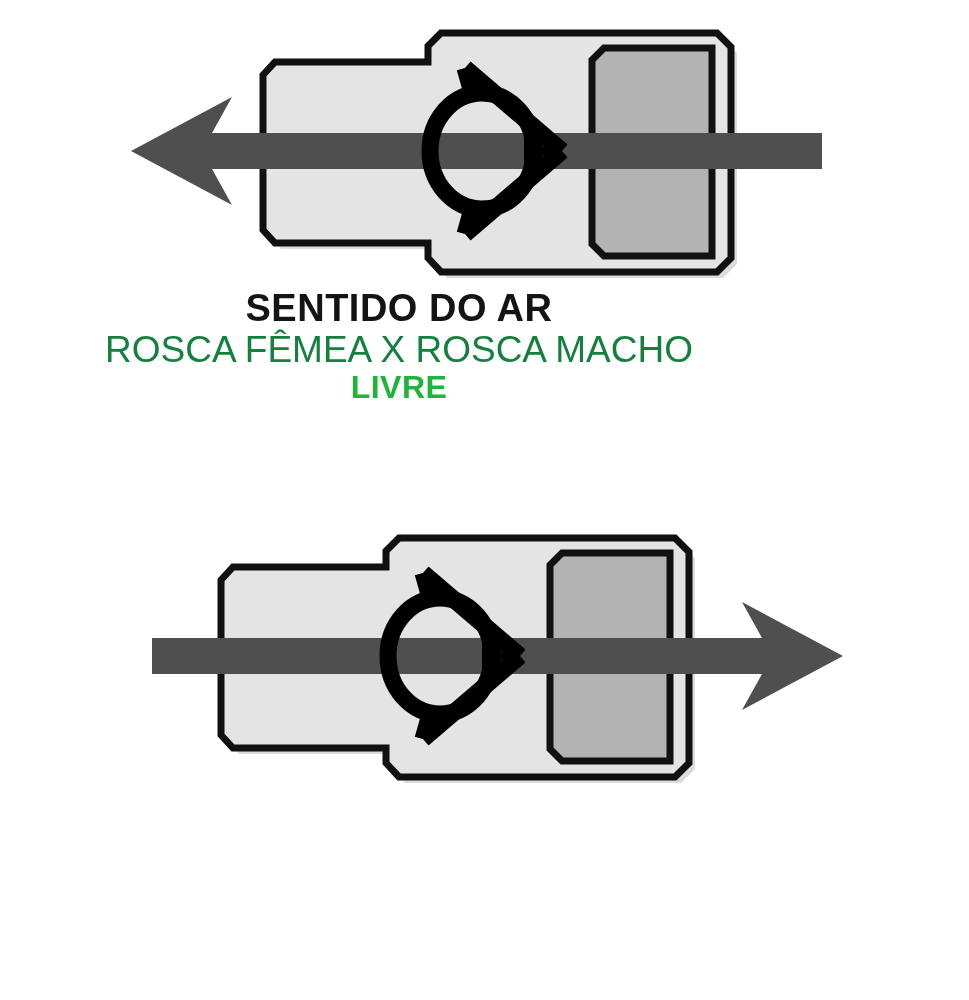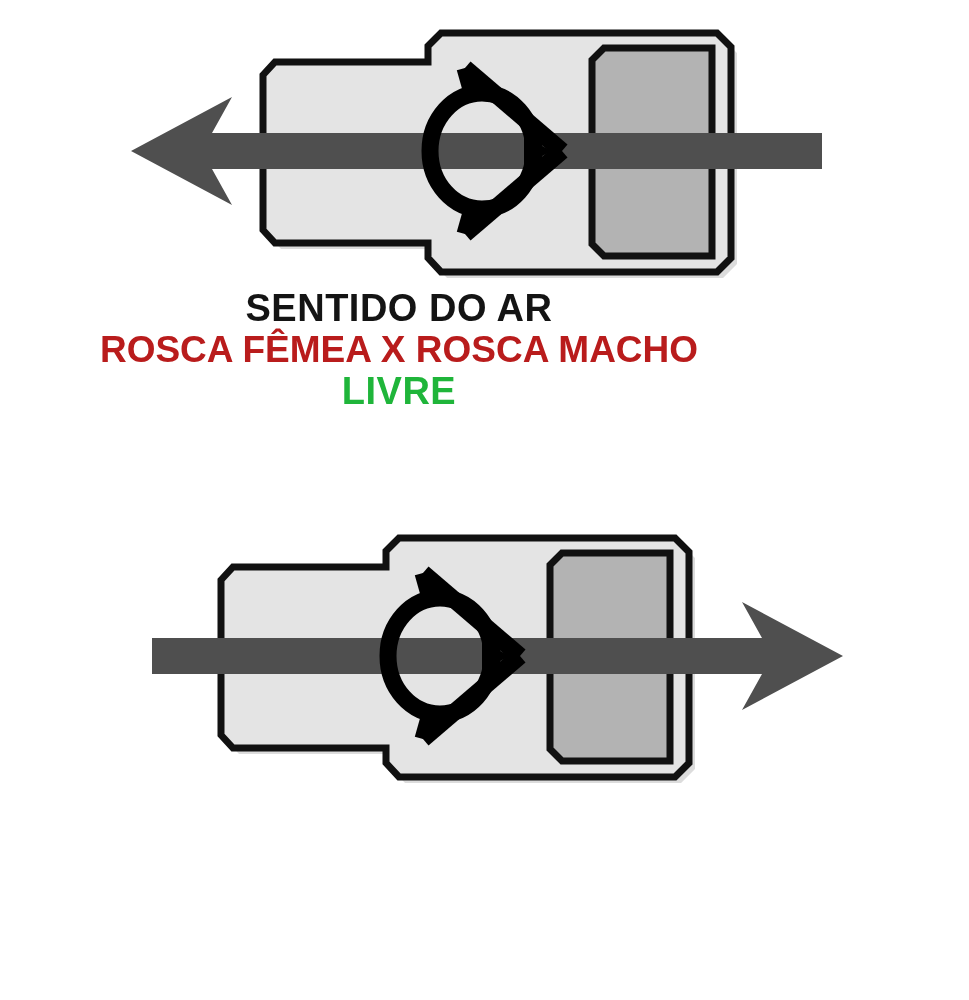--- a/index.html
+++ b/index.html
@@ -46,28 +46,28 @@
   .cap-title {
     font-size: 38px;
     font-weight: bold;
     letter-spacing: 0.5px;
     line-height: 1.08;
     color: #141414;
     white-space: nowrap;
   }
   .cap-sub {
     font-size: 37px;
-    font-weight: bold;
+    font-weight: normal;
     letter-spacing: 0px;
     line-height: 1.12;
-    color: #b91c1c;
+    color: #15803d;
     white-space: nowrap;
   }
   .cap-status {
-    font-size: 38px;
+    font-size: 32px;
     font-weight: bold;
     letter-spacing: 0.5px;
     line-height: 1.12;
     white-space: nowrap;
   }
   #status-top    { color: #1FB53A; }
 
   
   #caption-top    { top: 288px; }
 </style>

